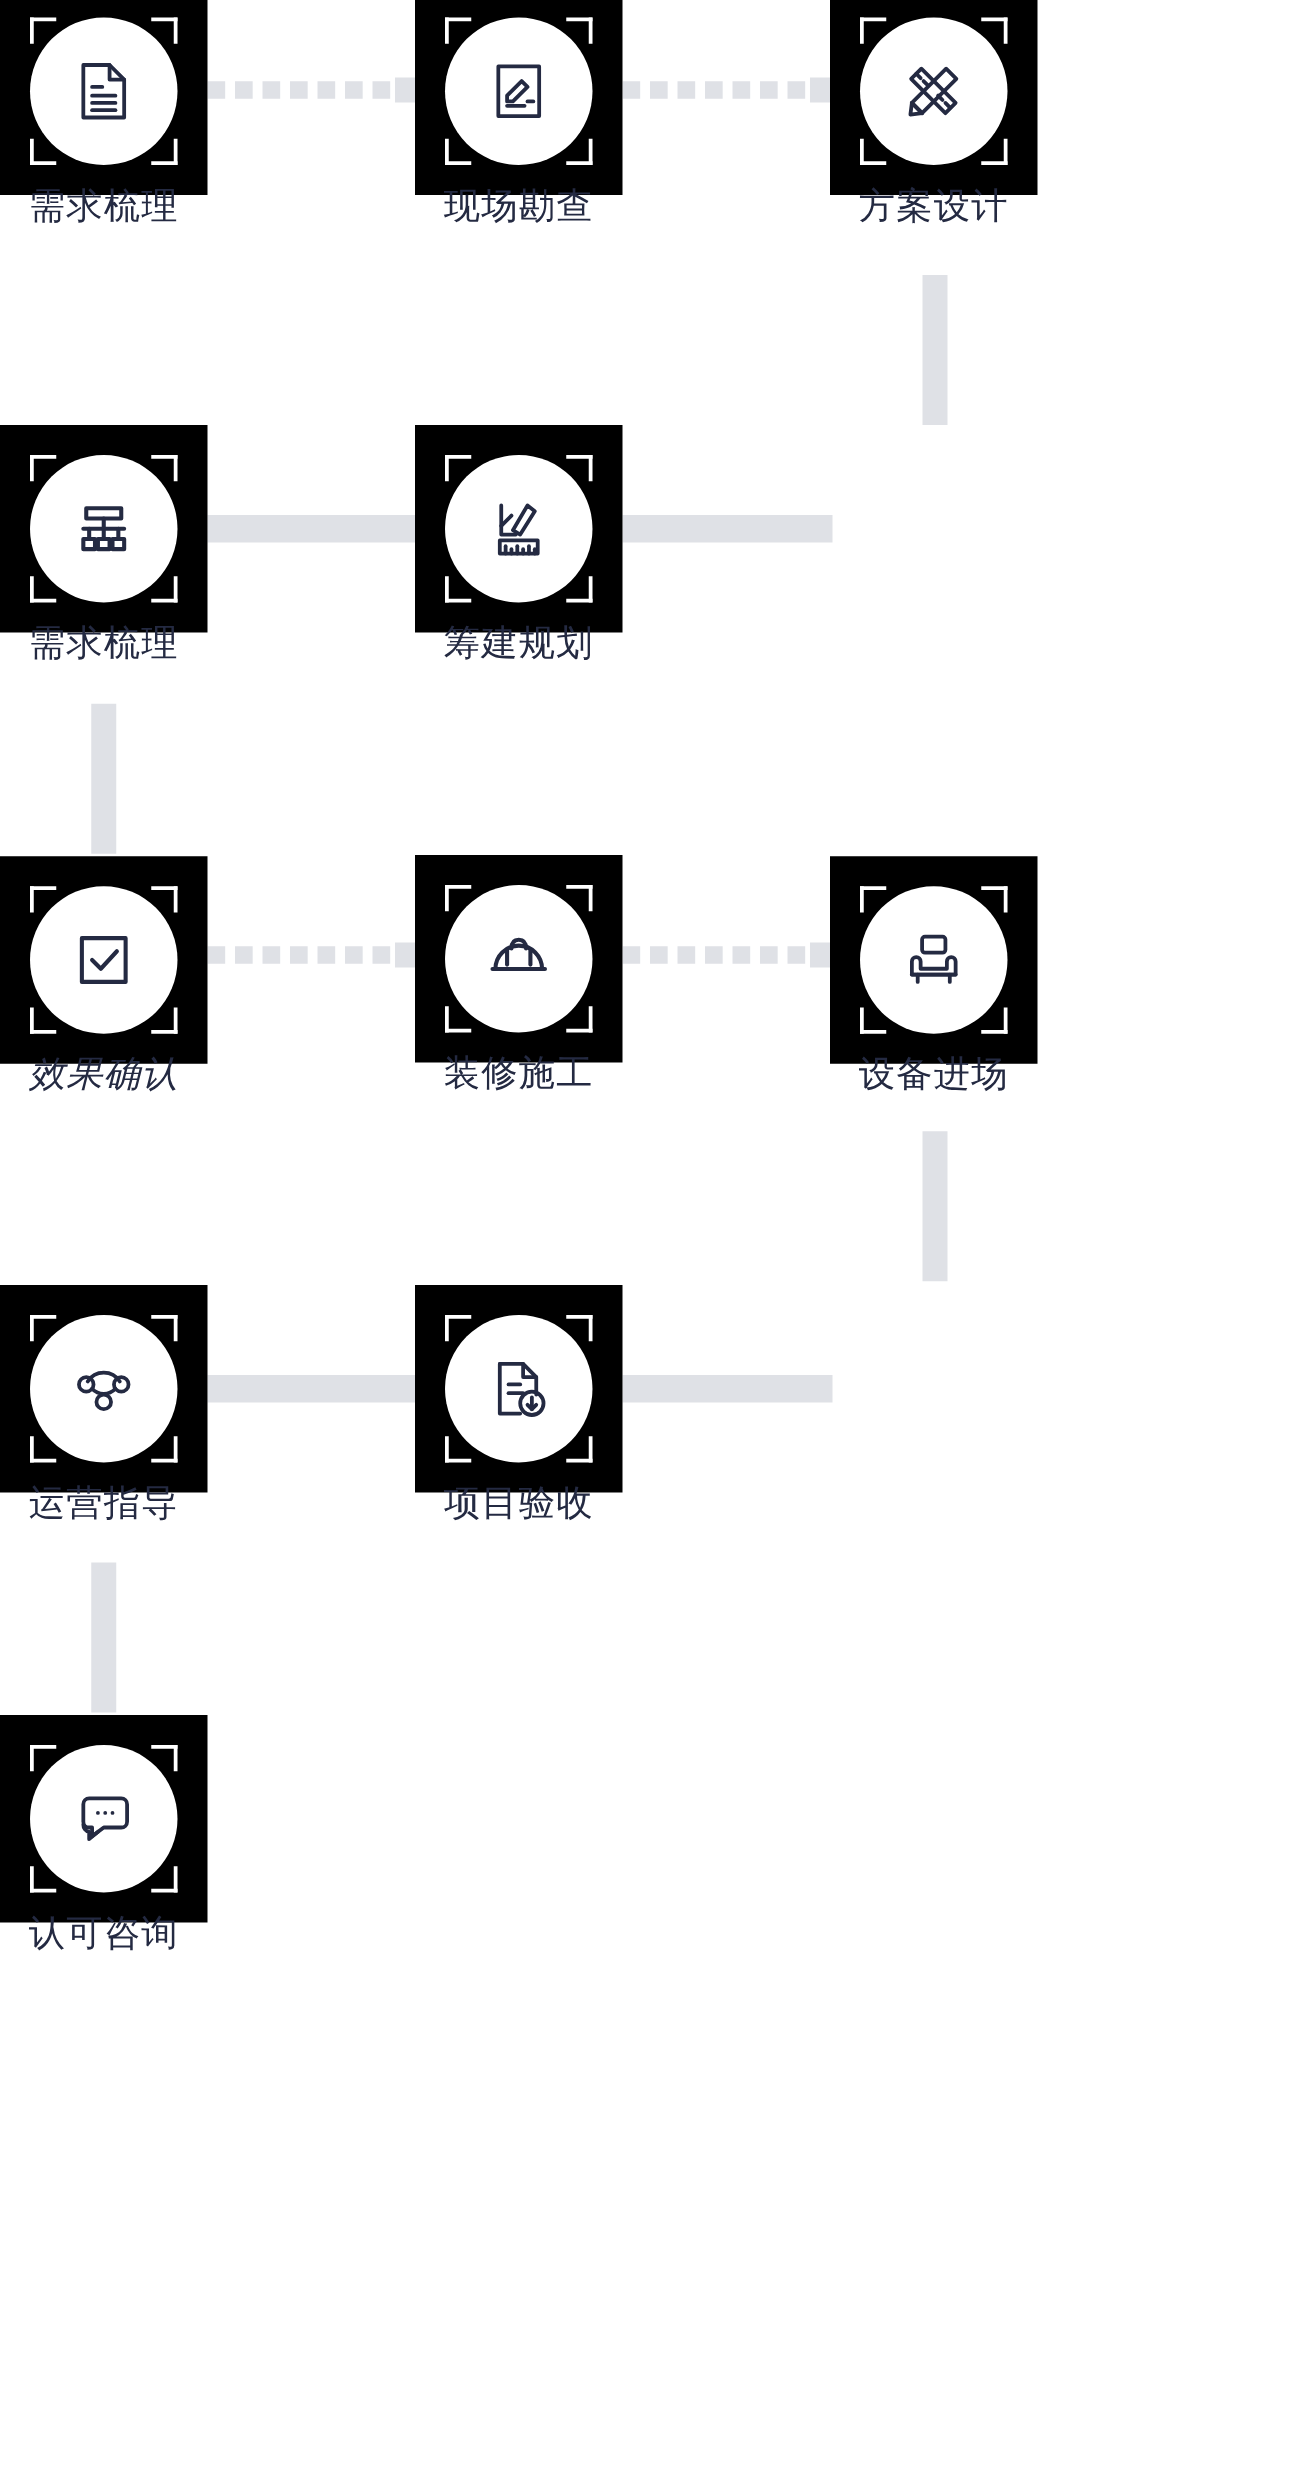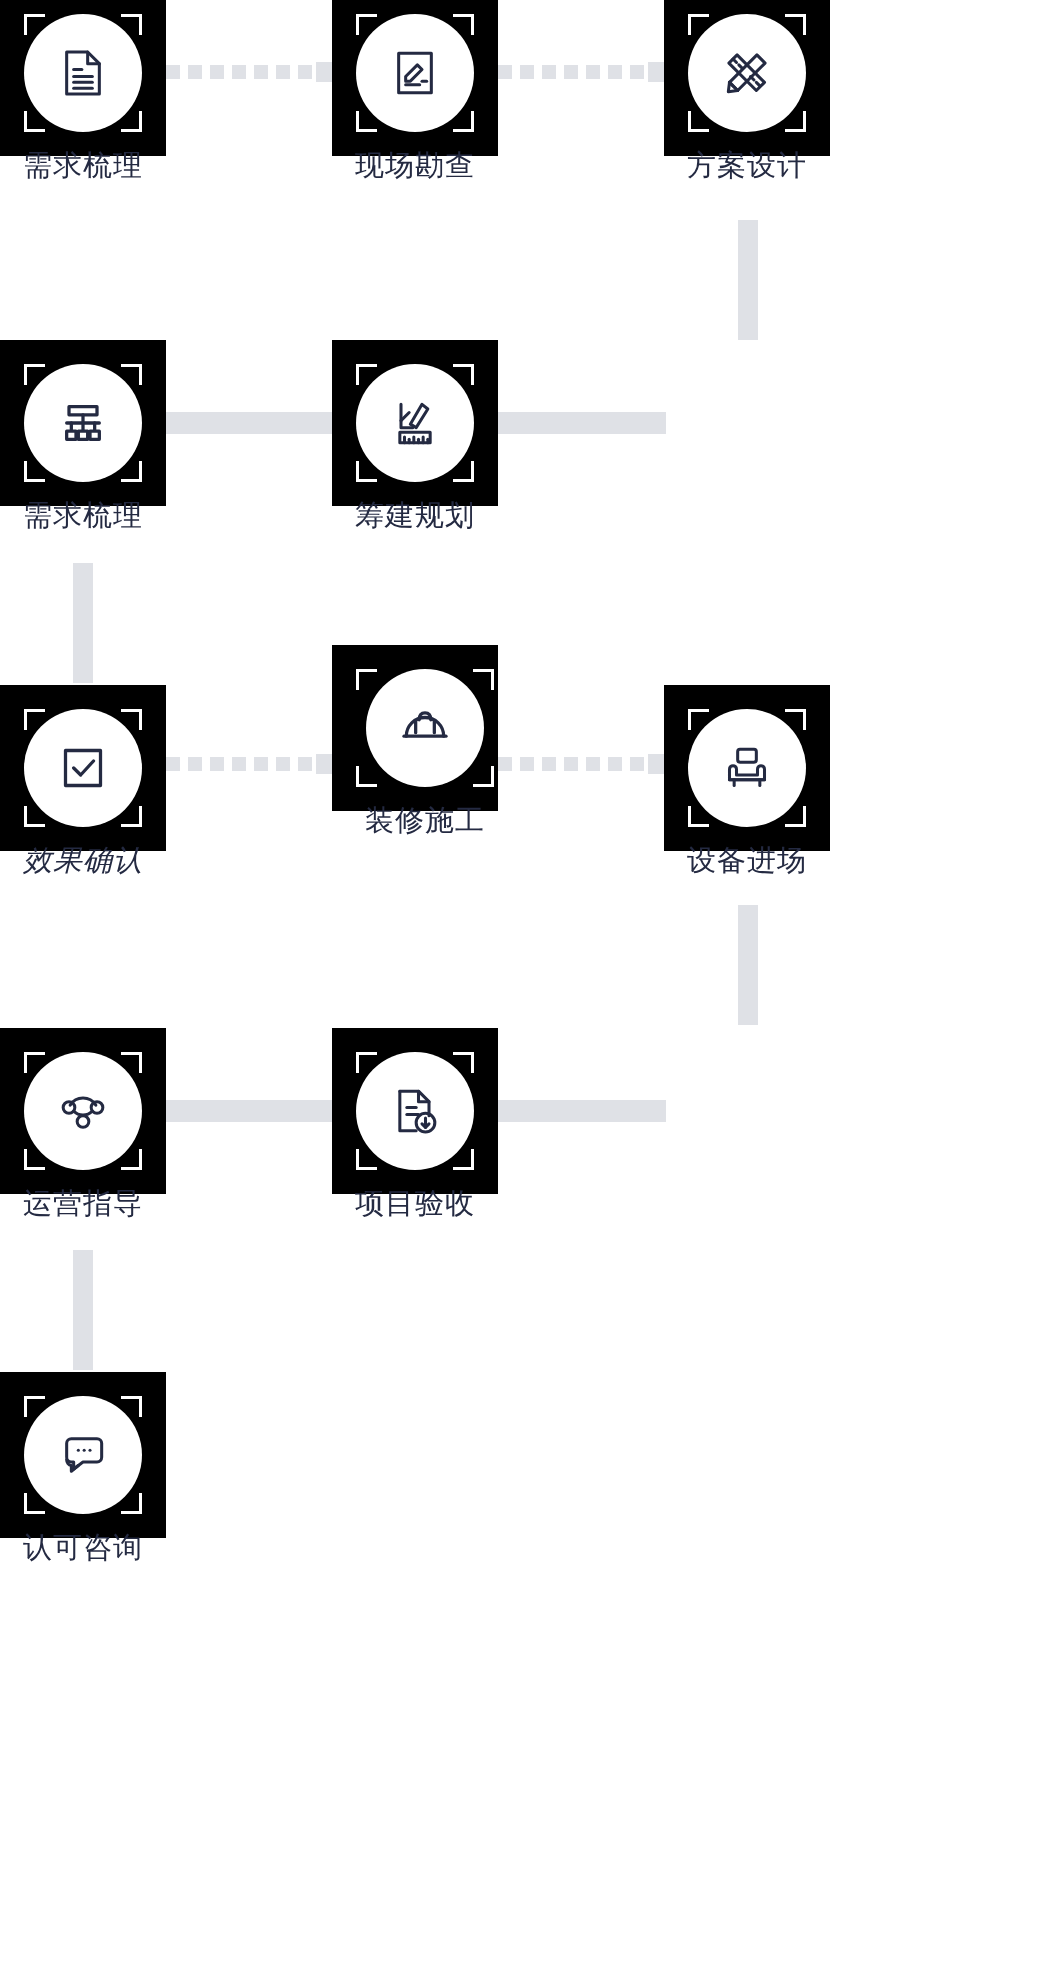--- a/index.html
+++ b/index.html
@@ -251,21 +251,21 @@
       <span class="node-icon">
         <svg viewBox="0 0 48 48" fill="none" stroke="currentColor" stroke-width="2.8" stroke-linecap="round" stroke-linejoin="round">
           <rect x="9" y="9" width="30" height="30"></rect>
           <path d="M16 24l6 6 11-12"></path>
         </svg>
       </span>
     </div>
     <div class="node-label">效果确认</div>
   </div>
 
-  <div class="node" style="left:332px; top:645px;padding-left:20px;">
+  <div class="node" style="left:332px; top:684px;">
     <div class="node-box"></div>
     <span class="corner tl"></span>
     <span class="corner tr"></span>
     <span class="corner bl"></span>
     <span class="corner br"></span>
     <div class="node-disc">
       <span class="node-icon">
         <svg viewBox="0 0 48 48" fill="none" stroke="currentColor" stroke-width="2.8" stroke-linecap="round" stroke-linejoin="round">
           <path d="M8 31a16 16 0 0 1 32 0"></path>
           <path d="M19 17c0-3 1-6 5-6s5 3 5 6"></path>

